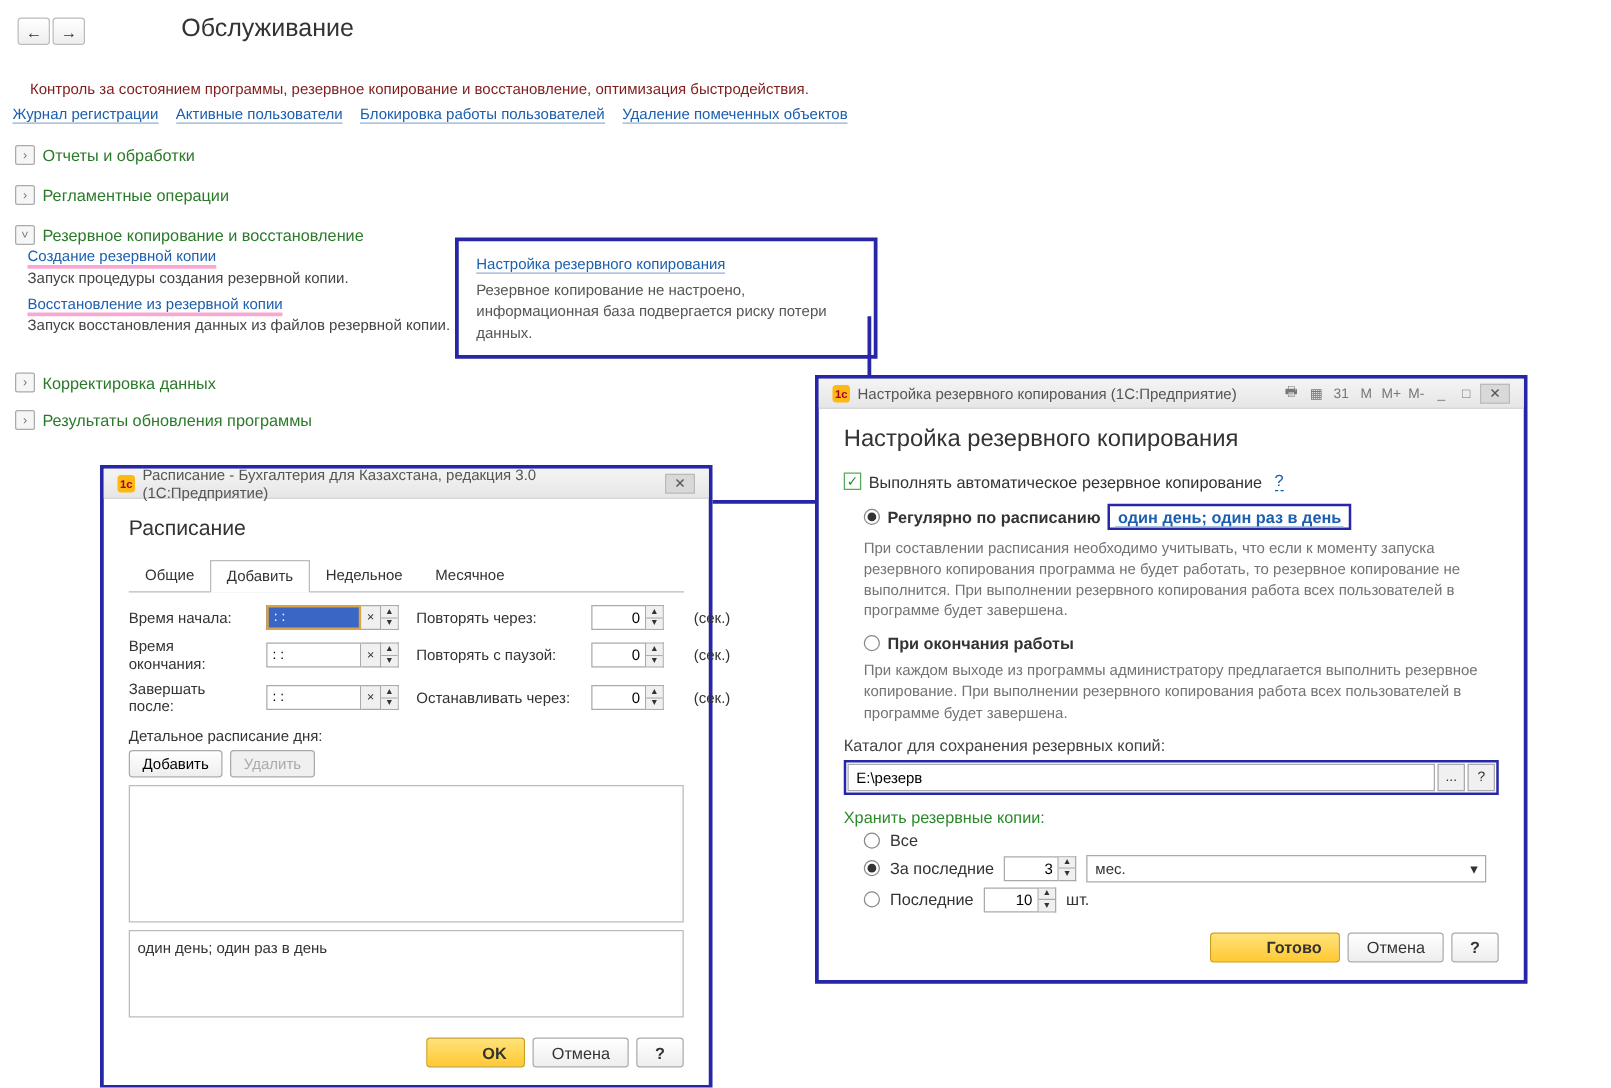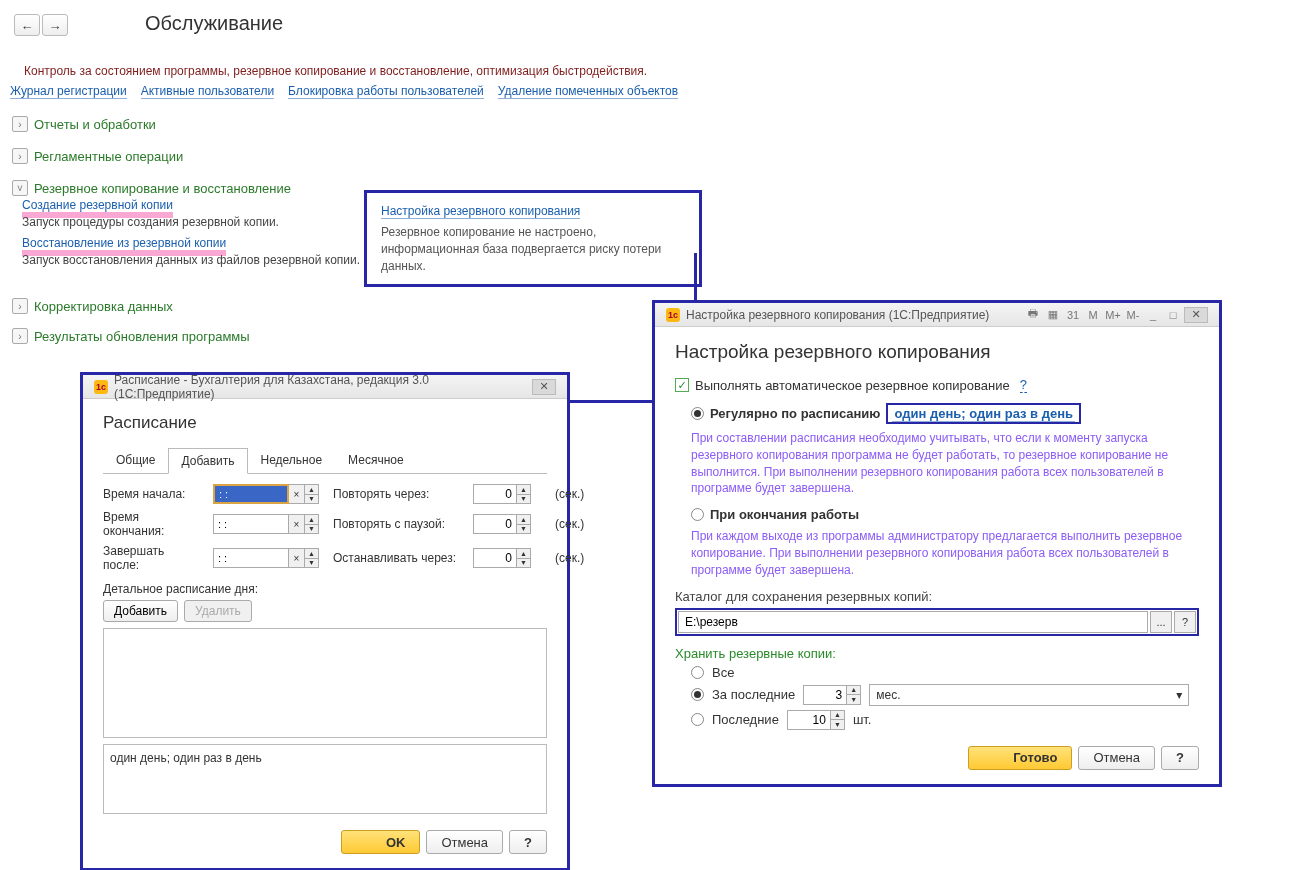--- a/index.html
+++ b/index.html
@@ -9,21 +9,21 @@
 .nav-btn { width: 26px; height: 22px; border: 1px solid #bbb; background: linear-gradient(#fff,#eee); border-radius: 3px; display: flex; align-items: center; justify-content: center; cursor: pointer; }
 h1.page-title { position: absolute; top: 12px; left: 145px; font-size: 20px; font-weight: normal; }
 .subtitle { position: absolute; top: 64px; left: 24px; font-size: 12px; color: #7f1d1d; text-align: center; }
 .top-links { position: absolute; top: 84px; left: 10px; display: flex; gap: 14px; font-size: 12px; }
 .top-links a { color: #1b5fae; text-decoration: none; border-bottom: 1px solid #8fb0d4; }
 
 .section-row { position: absolute; left: 12px; display: flex; align-items: center; gap: 6px; font-size: 13px; }
 .exp-btn { width: 16px; height: 16px; border: 1px solid #aaa; background: #f6f6f6; display: flex; align-items: center; justify-content: center; font-size: 10px; color: #777; border-radius: 2px; cursor: pointer; }
 .section-title { color: #2a7a2a; }
 .subitem { position: absolute; left: 22px; font-size: 12px; }
-.subitem a { color: #1b5fae; text-decoration: none; border-bottom: 6px solid #f9a8d4; }
+.subitem a { color: #1b5fae; text-decoration: none; border-bottom: 3px solid #f9a8d4; }
 .subitem span.desc { color: #444; }
 
 .callout { position: absolute; border: 3px solid #2626a6; background: #fff; padding: 10px 14px; }
 .callout a { color: #1b5fae; text-decoration: none; border-bottom: 1px solid #8fb0d4; font-size: 12px; }
 .callout p { font-size: 12px; color: #555; margin-top: 6px; line-height: 1.4; }
 
 .dialog { position: absolute; border: 3px solid #2626a6; background: #fff; }
 
 .titlebar { height: 24px; background: linear-gradient(#f4f4f4,#e6e6e6); border-bottom: 1px solid #ccc; display: flex; align-items: center; padding: 0 11px; font-size: 12px; color: #555; }
 .tb-icon { width: 14px; height: 14px; background: #fdb813; border-radius: 3px; margin-right: 6px; font-size: 9px; display: flex; align-items: center; justify-content: center; color: #a03; font-weight: bold; }
@@ -34,21 +34,21 @@
 .dlg-body { padding: 14px 20px; }
 h2.dlg-title { font-size: 19px; font-weight: normal; margin-bottom: 14px; }
 .checkbox-row { display: flex; align-items: center; gap: 6px; font-size: 13px; margin-bottom: 10px; }
 .chk { width: 14px; height: 14px; border: 1px solid #5a5; background: #fff; display: flex; align-items: center; justify-content: center; color: #2a8a2a; font-size: 11px; }
 .qmark { color: #1b5fae; border-bottom: 1px dashed #1b5fae; cursor: pointer; margin-left: 4px; }
 .radio-row { display: flex; align-items: center; gap: 6px; font-size: 13px; margin: 4px 0 4px 16px; font-weight: bold; }
 .radio { width: 13px; height: 13px; border: 1px solid #888; border-radius: 50%; display: flex; align-items: center; justify-content: center; }
 .radio.sel::after { content: ''; width: 7px; height: 7px; background: #333; border-radius: 50%; }
 .schedule-link { color: #1b5fae; border-bottom: 1px solid #8fb0d4; padding: 0 2px; }
 .highlight-box { border: 2px solid #2626a6; padding: 1px 4px; }
-.note { font-size: 12px; color: #8b5cf6; margin: 6px 0 10px 16px; line-height: 1.4; }
+.note { font-size: 12px; color: #737373; margin: 6px 0 10px 16px; line-height: 1.4; }
 .field-label { font-size: 13px; color: #444; margin-top: 10px; }
 .path-input { flex: 1; height: 22px; border: 1px solid #aaa; padding: 0 6px; font-size: 12px; }
 .path-btn { width: 22px; height: 22px; border: 1px solid #aaa; background: #f0f0f0; margin-left: 2px; font-size: 11px; cursor: pointer; display: flex; align-items: center; justify-content: center; }
 .path-frame { border: 2px solid #2626a6; padding: 1px; margin-top: 4px; display: flex; align-items: center; }
 .green-header { color: #2a8a2a; font-size: 13px; margin-top: 10px; }
 .keep-row { display: flex; align-items: center; gap: 8px; margin: 4px 0 4px 16px; font-size: 13px; }
 .spin { display: inline-flex; }
 .spin input { width: 44px; height: 20px; border: 1px solid #aaa; text-align: right; padding-right: 4px; font-size: 12px; }
 .spin .arrows { width: 14px; height: 20px; border: 1px solid #aaa; border-left: none; display: flex; flex-direction: column; }
 .spin .arrows div { flex: 1; display: flex; align-items: center; justify-content: center; font-size: 7px; background: #f0f0f0; cursor: pointer; }

